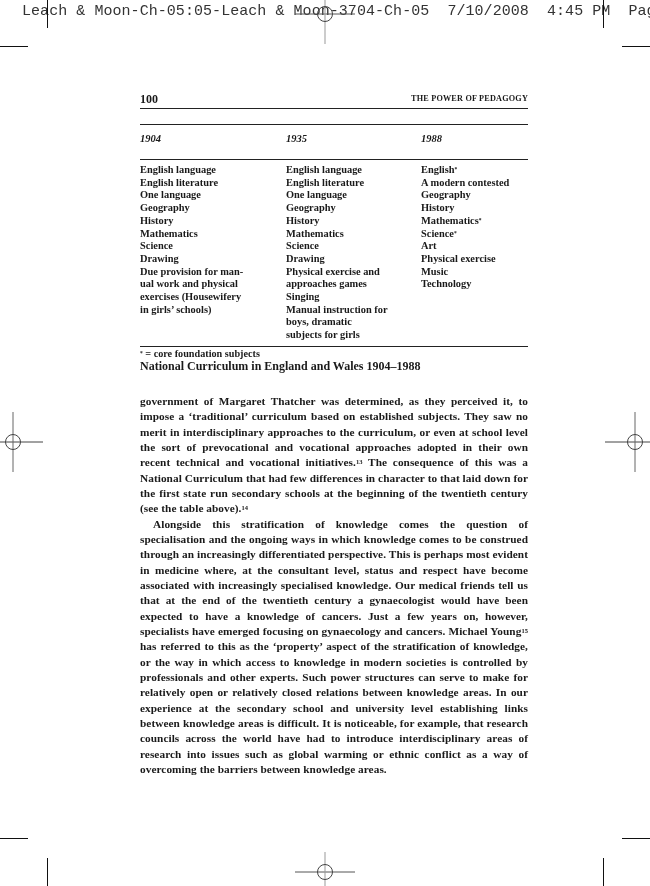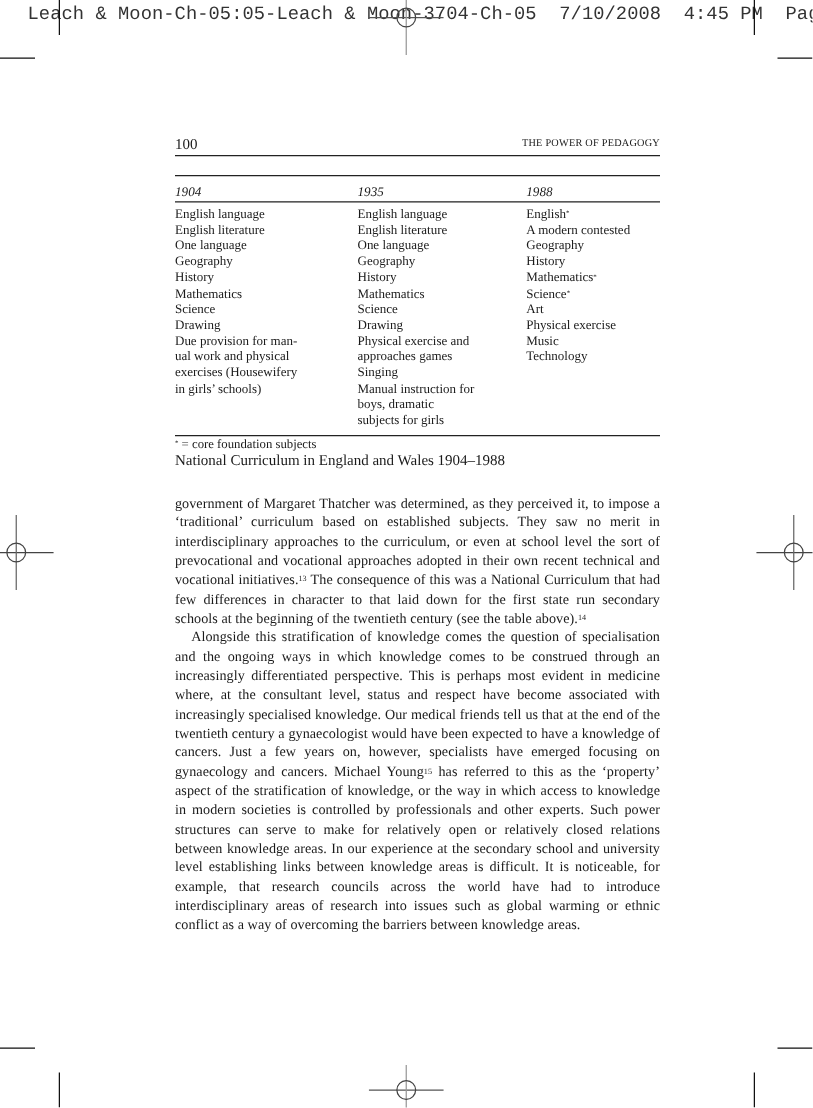--- a/index.html
+++ b/index.html
@@ -10,34 +10,34 @@
     }
     .slug {
       position: absolute; left: 22px; top: 3px;
       font-family: "Liberation Mono", "DejaVu Sans Mono", monospace;
       font-size: 15px; color: #333; white-space: pre; letter-spacing: 0.05px;
     }
     .crop { position: absolute; background: #111; }
     .reg { position: absolute; width: 60px; height: 60px; }
     .reg svg { width: 100%; height: 100%; display: block; }
 
-    .page { position: absolute; left: 140px; top: 108px; width: 388px; }
+    .page { position: absolute; left: 140px; top: 92px; width: 388px; font-weight: bold; }
     .running-head {
       position: relative; height: 16px; border-bottom: 1px solid #222;
     }
     .folio { position: absolute; left: 0; top: 0; font-size: 12px; }
     .running-title {
       position: absolute; left: 0; right: 0; top: 2px; text-align: right;
       font-size: 8.2px; letter-spacing: 0.2px;
     }
 
     .table-block { margin-top: 15px; border-top: 1px solid #222; }
     .table-head {
       display: flex; height: 16px; border-bottom: 1px solid #222;
-      font-style: italic; font-size: 10.5px; align-items: flex-end; padding-bottom: 1px;
+      font-style: italic; font-size: 10.5px; align-items: flex-end; padding-bottom: 15px;
       margin-top: 3px;
     }
     .col1 { width: 146px; }
     .col2 { width: 135px; }
     .col3 { flex: 1; }
     .table-body { display: flex; padding-top: 4px; padding-bottom: 4px; border-bottom: 1px solid #222; justify-content: flex-end; }
     .cell-item { font-size: 10.4px; line-height: 12.7px; }
     .cell-item sup { font-size: 5.5px; vertical-align: top; position: relative; top: -1px; }
     .table-note { font-size: 10.2px; line-height: 13.5px; margin-top: 0px; }
     .table-note sup { font-size: 5.5px; vertical-align: top; }

